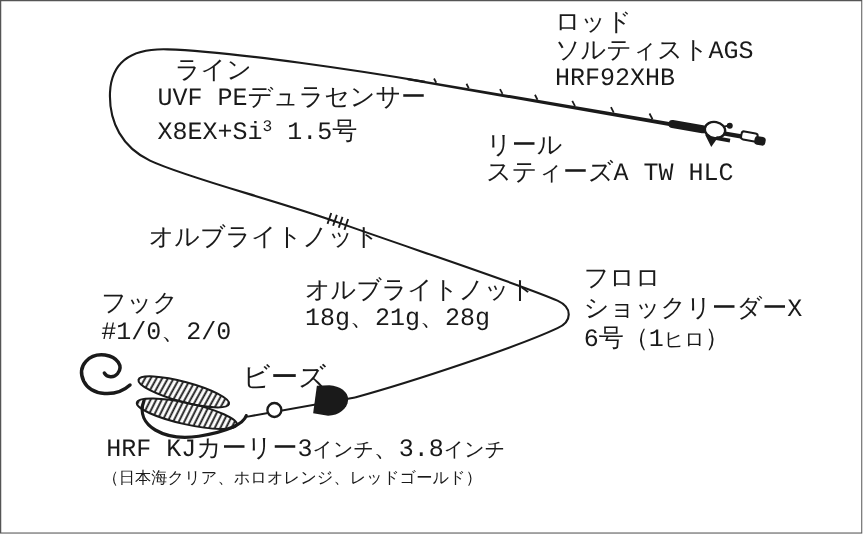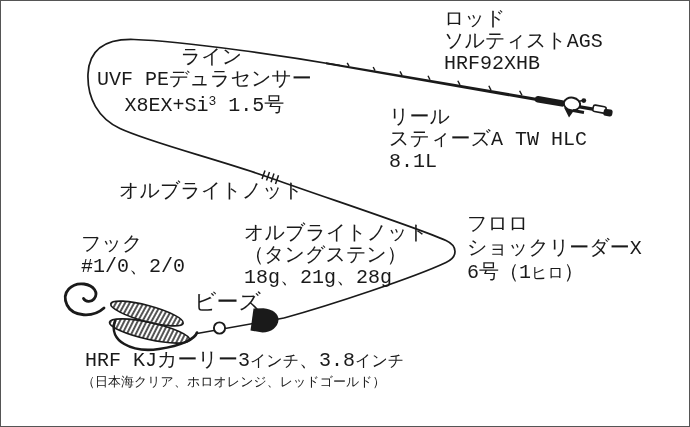--- a/index.html
+++ b/index.html
@@ -88,45 +88,43 @@
            C 93,284.5 98,292 93,298 C 90,301.5 84.5,301 82.5,297.5" fill="none" stroke="#1a1a1a" stroke-width="2.8" stroke-linecap="round"></path>
     </g>
   </svg>
 
   <div class="lbl" style="left:443px;top:8px;">
     <div class="ln">ロッド</div>
     <div class="ln">ソルティストAGS</div>
     <div class="ln">HRF92XHB</div>
   </div>
 
-  <div class="lbl" style="left:96px;top:46px;text-align:center;">
+  <div class="lbl" style="left:125px;top:46px;">
     <div class="ln" style="padding-left:14px;">ライン</div>
     <div class="ln">UVF PEデュラセンサー</div>
     <div class="ln"><span>X8EX+Si</span><span class="sup">3</span><span> 1.5号</span></div>
   </div>
 
   <div class="lbl" style="left:388px;top:106px;">
     <div class="ln">リール</div>
     <div class="ln">スティーズA TW HLC</div>
-    <div class="ln">8.1L</div>
   </div>
 
   <div class="lbl" style="left:118px;top:180px;">
     <div class="ln">オルブライトノット</div>
   </div>
 
   <div class="lbl lh24" style="left:466px;top:212px;">
     <div class="ln">フロロ</div>
     <div class="ln">ショックリーダーX</div>
     <div class="ln"><span>6号（1</span><span class="small-unit">ヒロ</span><span>）</span></div>
   </div>
 
   <div class="lbl" style="left:243px;top:222px;">
     <div class="ln">オルブライトノット</div>
-    <div class="ln">（タングステン）</div>
     <div class="ln">18g、21g、28g</div>
   </div>
 
   <div class="lbl" style="left:80px;top:233px;">
     <div class="ln">フック</div>
     <div class="ln">#1/0、2/0</div>
   </div>
 
   <div class="lbl" style="left:193px;top:292px;font-size:22px;">
     <div class="ln">ビーズ</div>

